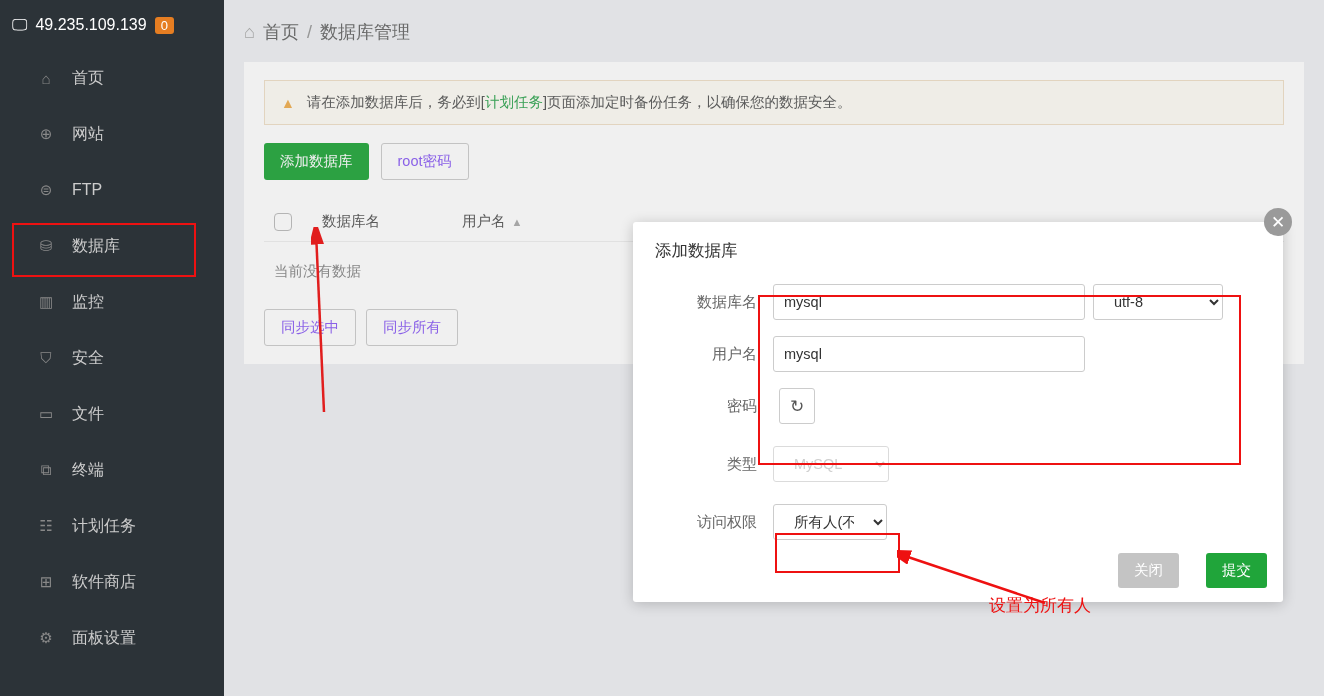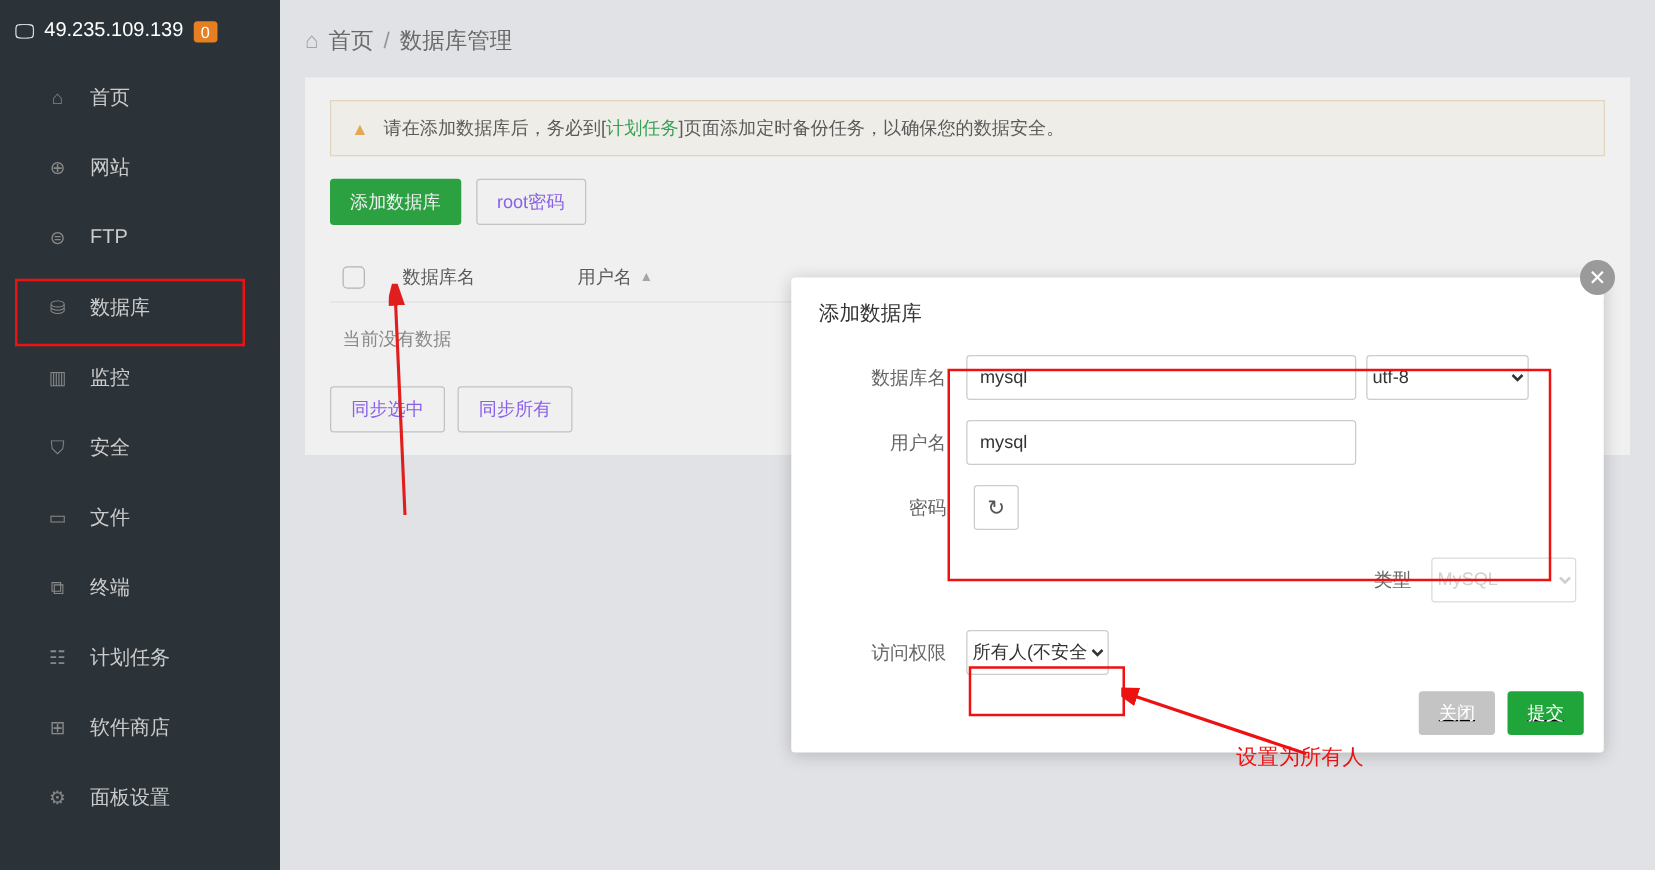--- a/index.html
+++ b/index.html
@@ -45,27 +45,27 @@
     
     .modal { position: absolute; left: 633px; top: 222px; width: 650px; background: #fff; border-radius: 3px; box-shadow: 0 2px 14px rgba(0,0,0,0.2); z-index: 20; padding-bottom: 54px; }
     .modal-title { padding: 18px 22px 14px; font-size: 16.5px; color: #333; }
     .modal-close { position: absolute; right: -9px; top: -14px; width: 28px; height: 28px; border-radius: 50%; background: #9a9a9a; color: #fff; display: flex; align-items: center; justify-content: center; font-size: 17px; cursor: pointer; z-index: 21; }
     
     .form-row { display: flex; align-items: center; padding: 8px 22px; }
     .form-label { width: 118px; text-align: right; padding-right: 16px; color: #666; font-size: 15px; }
     .form-input { height: 36px; border: 1px solid #ccc; border-radius: 3px; padding: 0 10px; font-size: 14.5px; color: #333; }
     .form-input.wide { width: 312px; }
     .form-input.pwd { width: 390px; }
-    .form-select { height: 36px; border: 1px solid #ccc; border-radius: 3px; padding: 0 0; font-size: 14.5px; color: #333; background: #fff; }
+    .form-select { height: 36px; border: 1px solid #ccc; border-radius: 3px; padding: 0 16px; font-size: 14.5px; color: #333; background: #fff; }
     .form-select.enc { width: 130px; margin-left: 8px; }
     .form-select.type { width: 116px; color: #bbb; }
     .form-select.access { width: 114px; }
     .refresh-btn { width: 36px; height: 36px; border: 1px solid #ccc; border-radius: 3px; display: flex; align-items: center; justify-content: center; margin-left: 6px; cursor: pointer; background: #fff; font-size: 17px; color: #555; }
     
-    .modal-footer { position: absolute; right: 16px; bottom: 14px; display: flex; gap: 10px; text-decoration: underline; }
+    .modal-footer { position: absolute; right: 16px; bottom: 14px; display: flex; gap: 27px; }
     .btn-gray { background: #c4c4c4; color: #fff; border: none; }
     
     .red-box-modal { position: absolute; border: 2px solid #e11; pointer-events: none; z-index: 22; }
     .red-box-form { left: 758px; top: 295px; width: 483px; height: 170px; }
     .red-box-access { left: 775px; top: 533px; width: 125px; height: 40px; }
     
     .red-arrow-2 { position: absolute; left: 897px; top: 548px; z-index: 25; pointer-events: none; }
     .annotation-text { position: absolute; left: 989px; top: 594px; color: #e11; font-size: 17px; z-index: 25; pointer-events: none; }
   </style>
 </head>
@@ -191,21 +191,21 @@
     <input class="form-input wide" value="mysql" style="">
   </div>
 
   <div class="form-row">
     <div class="form-label">密码</div>
     <div class="refresh-btn">
       <span>↻</span>
     </div>
   </div>
 
-  <div class="form-row" style="margin-top:6px;justify-content:flex-end;">
+  <div class="form-row" style="margin-top:6px;">
     <div class="form-label">类型</div>
     <select class="form-select type" disabled="">
       <option>MySQL</option>
     </select>
   </div>
 
   <div class="form-row" style="margin-top:6px;">
     <div class="form-label">访问权限</div>
     <select class="form-select access">
       <option>所有人(不安全)</option>

